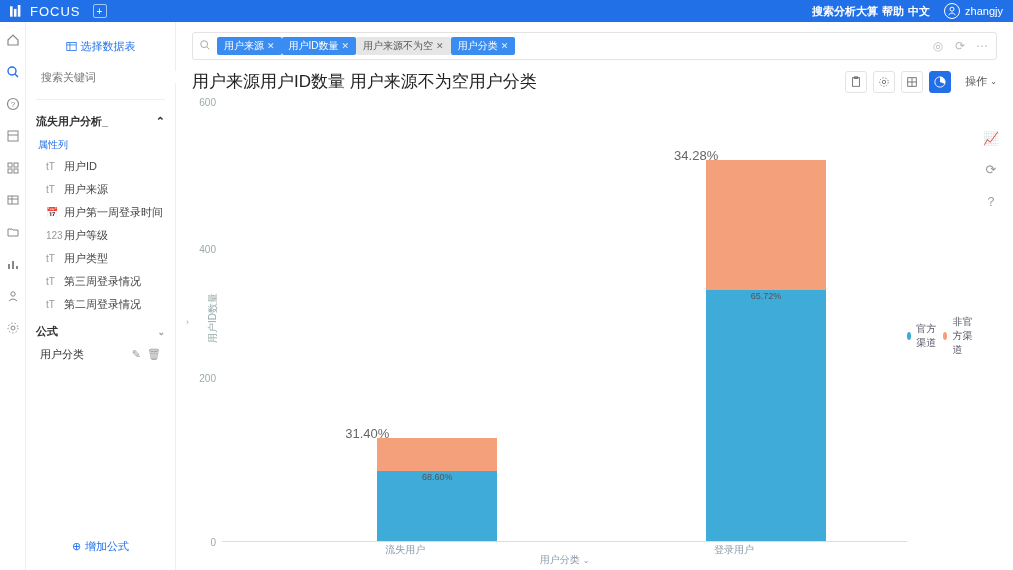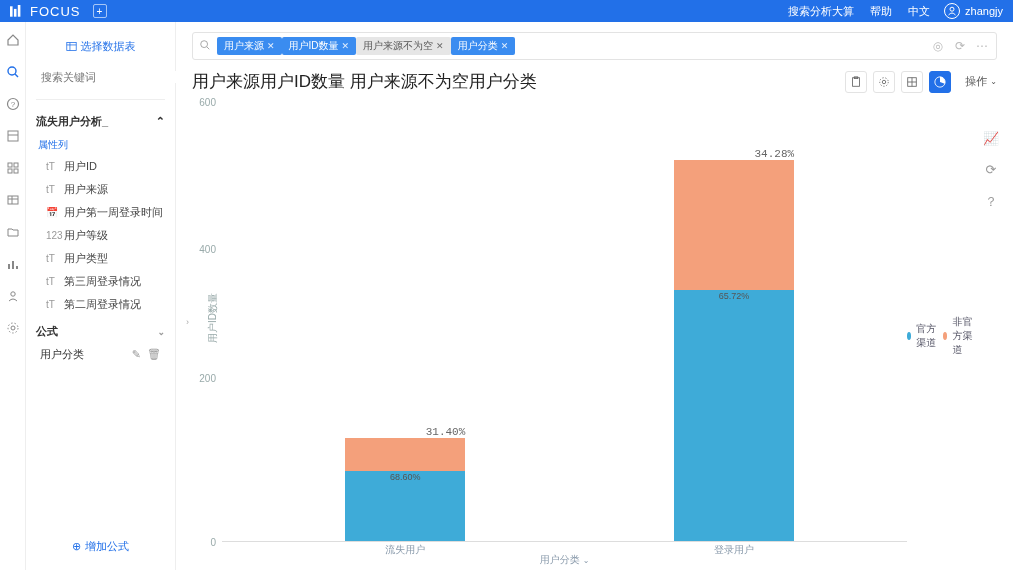--- a/index.html
+++ b/index.html
@@ -3,21 +3,21 @@
 <meta charset="utf-8">
 <style>
 * { margin: 0; padding: 0; box-sizing: border-box; font-family: -apple-system, BlinkMacSystemFont, "Segoe UI", sans-serif; }
 body { width: 1013px; height: 570px; overflow: hidden; background: #fff; font-size: 12px; color: #333; }
 
 .topbar { height: 22px; background: #2270e8; display: flex; align-items: center; padding: 0 10px; color: #fff; }
 .topbar .logo { display: flex; align-items: center; gap: 7px; font-size: 13px; font-weight: 500; letter-spacing: 1px; }
 .topbar .logo-icon { display: inline-flex; }
 .topbar .plus { margin-left: 12px; width: 14px; height: 14px; border: 1px solid rgba(255,255,255,.6); border-radius: 2px; display: flex; align-items: center; justify-content: center; font-size: 10px; cursor: pointer; }
 .topbar .spacer { flex: 1; }
-.topbar .rlink { margin-left: 16px; font-size: 11px; cursor: pointer; }
+.topbar .rlink { margin-left: 4px; font-size: 11px; cursor: pointer; font-weight: bold; }
 .topbar .avatar { width: 16px; height: 16px; border-radius: 50%; border: 1px solid #fff; margin-left: 14px; display: flex; align-items: center; justify-content: center; }
 .topbar .user { margin-left: 5px; font-size: 11px; }
 
 .shell { display: flex; height: 548px; }
 .nav { width: 26px; background: #fff; border-right: 1px solid #eee; display: flex; flex-direction: column; align-items: center; padding-top: 10px; gap: 16px; }
 .nav .ni { width: 16px; height: 16px; color: #888; cursor: pointer; display: flex; align-items: center; justify-content: center; }
 .nav .ni.active { color: #2270e8; }
 
 .side { width: 150px; border-right: 1px solid #eee; display: flex; flex-direction: column; }
 .side .select-btn { margin: 12px 10px 8px; padding: 5px; border: none; background: none; color: #2270e8; font-size: 11px; display: flex; align-items: center; justify-content: center; gap: 4px; cursor: pointer; }
@@ -50,24 +50,24 @@
 .op-btn { margin-left: 14px; font-size: 11px; color: #555; cursor: pointer; display: flex; align-items: center; gap: 3px; }
 
 .content { flex: 1; display: flex; padding: 0 10px 0 18px; }
 .chart-wrap { flex: 1; display: flex; position: relative; }
 .y-axis { width: 28px; position: relative; }
 .y-tick { position: absolute; right: 6px; font-size: 10px; color: #9aa; transform: translateY(50%); }
 .y-label { position: absolute; left: -6px; top: 50%; transform: rotate(-90deg) translateX(50%); transform-origin: center; font-size: 10px; color: #9aa; white-space: nowrap; }
 .y-toggle { position: absolute; left: -8px; top: 46%; font-size: 9px; color: #aaa; }
 .plot { flex: 1; position: relative; border-bottom: 1px solid #ddd; margin-bottom: 28px; }
 .bar-group { position: absolute; bottom: 0; width: 120px; display: flex; flex-direction: column; }
-.seg { width: 100%; display: flex; align-items: center; justify-content: center; font-size: 9px; color: #555; }
+.seg { width: 100%; display: flex; align-items: center; justify-content: center; font-size: 9px; color: #555; margin-left: 32px; }
 .seg.blue { background: #3eabd8; }
 .seg.orange { background: #f4a07b; }
-.seg-label { position: absolute; top: -12px; width: 100%; text-align: right; font-size: 11px; color: #666; font-family: Liberation Mono, monospace; }
+.seg-label { position: absolute; top: -12px; width: 100%; text-align: left; font-size: 13px; color: #666; }
 .x-tick { position: absolute; bottom: -16px; width: 100%; text-align: center; font-size: 10px; color: #7a8; color:#8899aa; }
 .x-label { position: absolute; bottom: -26px; left: 50%; transform: translateX(-50%); font-size: 10px; color: #8899aa; }
 .x-label .dd { margin-left: 3px; font-size: 8px; }
 
 .legend { width: 72px; display: flex; justify-content: center; gap: 6px; font-size: 10px; color: #556; }
 .legend .li { display: flex; align-items: center; gap: 5px; cursor: pointer; }
 .sw { width: 8px; height: 8px; border-radius: 50%; }
 .sw.blue { background: #3eabd8; }
 .sw.orange { background: #f4a07b; }
 

